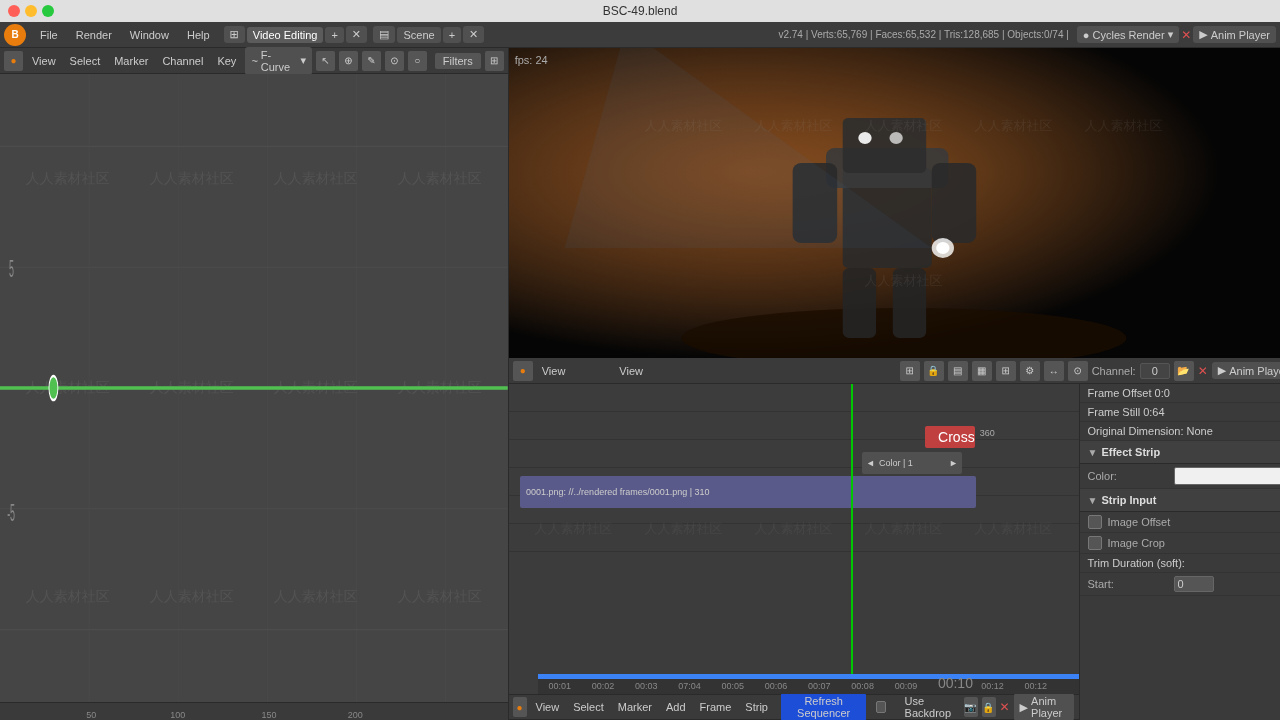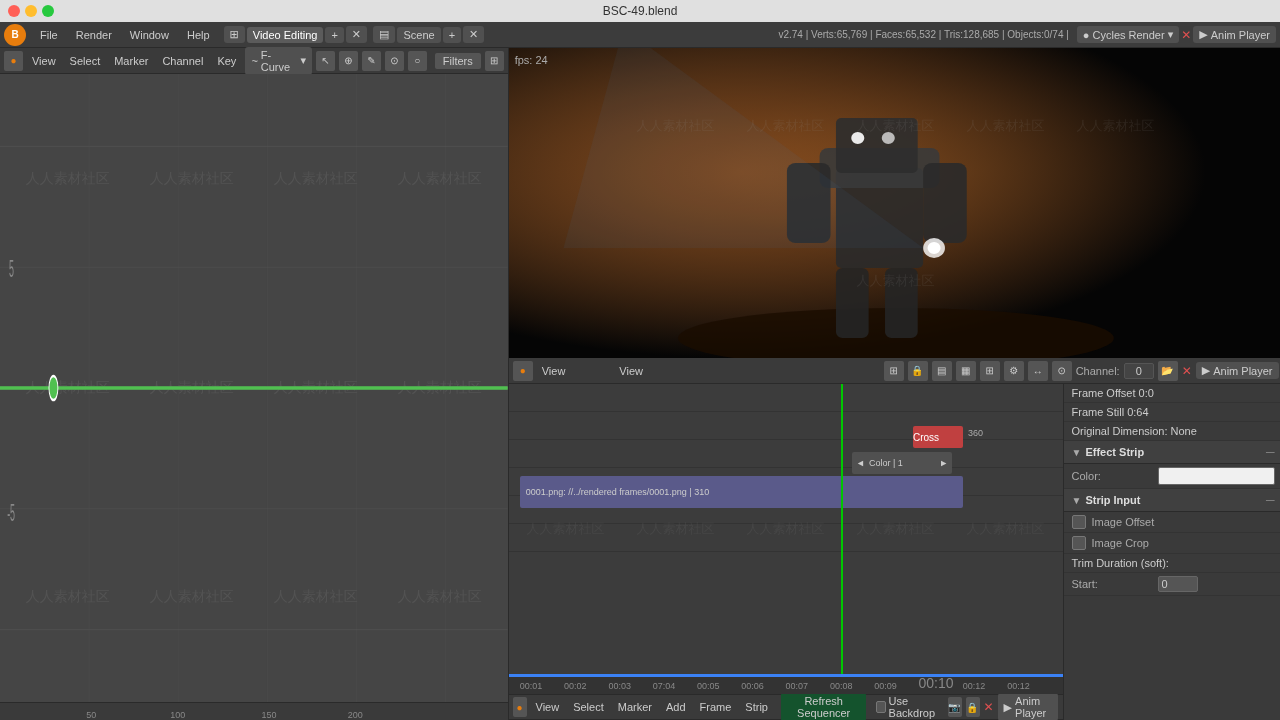--- a/index.html
+++ b/index.html
@@ -289,31 +289,31 @@
     }
     .seq-menu-item {
       padding: 2px 5px;
       color: #ccc;
       cursor: pointer;
       font-size: 11px;
     }
     .seq-separator { flex: 1; }
     .refresh-btn {
       padding: 2px 10px;
-      background: #14532d;
+      background: #1d4ed8;
       border: none;
       border-radius: 2px;
       color: #ccc;
       cursor: pointer;
       font-size: 11px;
     }
     .use-backdrop-btn {
       display: flex;
       align-items: center;
-      gap: 3px;
+      gap: 19px;
       padding: 2px 6px;
       color: #ccc;
       cursor: pointer;
       font-size: 11px;
     }
     .checkbox-indicator {
       width: 12px;
       height: 12px;
       background: #555;
       border-radius: 2px;
@@ -333,22 +333,22 @@
       color: #ccc;
       cursor: pointer;
       overflow: hidden;
     }
     .cross-strip {
       position: absolute;
       background: #c04040;
       border-radius: 2px;
       display: flex;
       align-items: center;
-      justify-content: flex-start;
-      font-size: 10px;
+      justify-content: flex-end;
+      font-size: 14px;
       color: white;
       cursor: pointer;
     }
     .color-strip {
       position: absolute;
       background: #505050;
       border-radius: 2px;
       display: flex;
       align-items: center;
       padding: 0 4px;
@@ -705,21 +705,21 @@
               <span>◄</span>
               <span style="margin-left:4px;">Color | 1</span>
               <span style="margin-left:auto;">►</span>
             </div>
 
             <div class="video-strip" style="top:92px;left:2%;width:80%;height:22px;z-index:5;">
               <span>0001.png: //../rendered frames/0001.png | 310</span>
             </div>
           </div>
 
-          <div style="height:20px;background:#333;position:relative;border-top:3px solid #3b82f6;">
+          <div style="height:20px;background:#333;position:relative;border-top:5px solid #3b82f6;margin-left:29px;">
             <span style="position:absolute;left:2%;font-size:9px;color:#888;bottom:3px;">00:01</span>
             <span style="position:absolute;left:10%;font-size:9px;color:#888;bottom:3px;">00:02</span>
             <span style="position:absolute;left:18%;font-size:9px;color:#888;bottom:3px;">00:03</span>
             <span style="position:absolute;left:26%;font-size:9px;color:#888;bottom:3px;">07:04</span>
             <span style="position:absolute;left:34%;font-size:9px;color:#888;bottom:3px;">00:05</span>
             <span style="position:absolute;left:42%;font-size:9px;color:#888;bottom:3px;">00:06</span>
             <span style="position:absolute;left:50%;font-size:9px;color:#888;bottom:3px;text-align:center;">00:07</span>
             <span style="position:absolute;left:58%;font-size:9px;color:#888;bottom:3px;">00:08</span>
             <span style="position:absolute;left:66%;font-size:9px;color:#888;bottom:3px;">00:09</span>
             <span style="position:absolute;left:74%;font-size:14px;color:#888;bottom:3px;">00:10</span>

